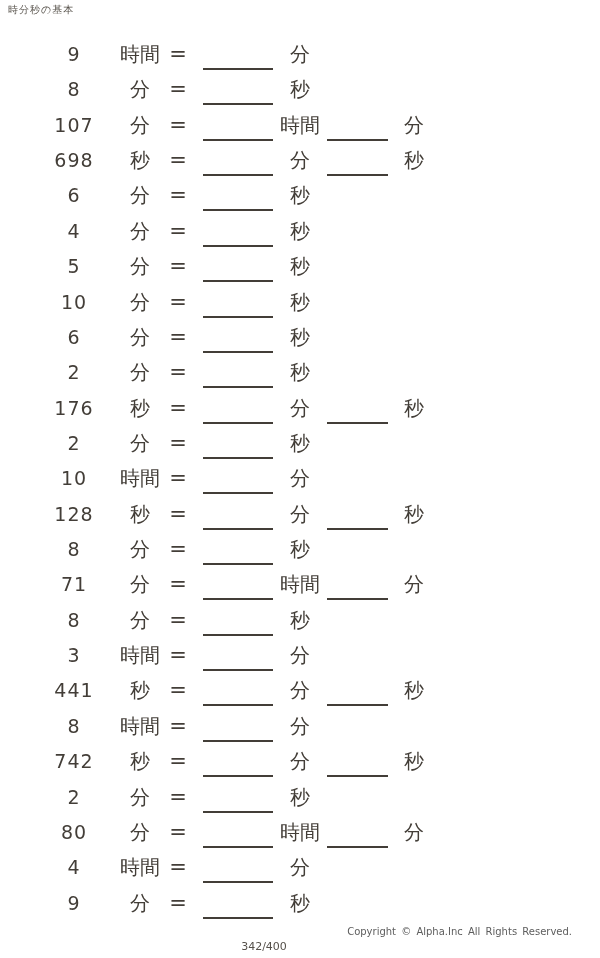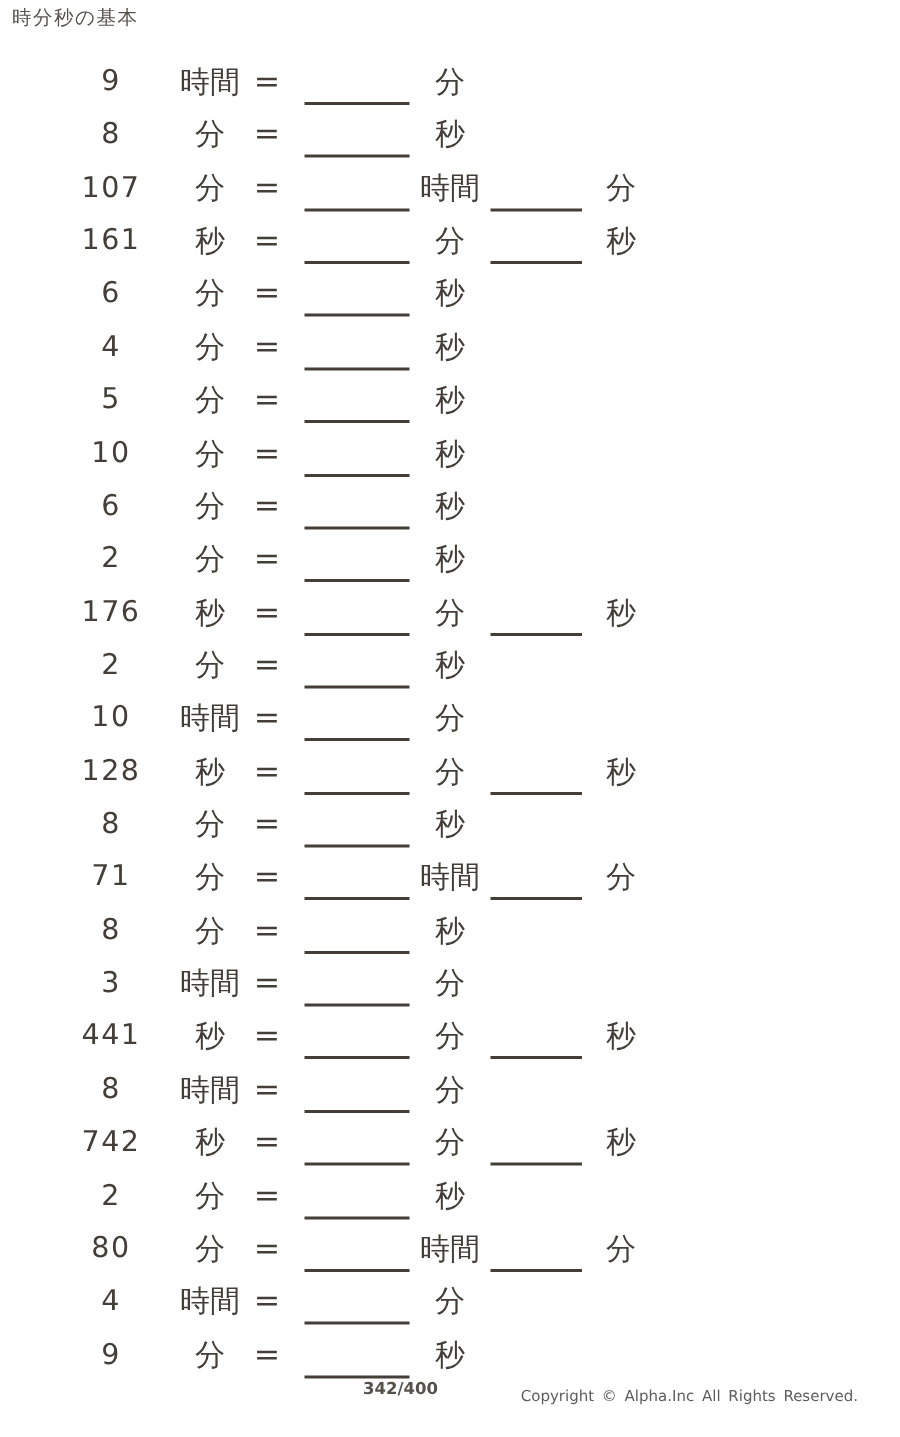--- a/index.html
+++ b/index.html
@@ -16,21 +16,21 @@
     height: 958px;
     position: relative;
     overflow: hidden;
     font-family: "DejaVu Sans", "Liberation Sans", sans-serif;
     color: var(--ink);
   }
   .page-title {
     position: absolute;
     top: 3px;
     left: 8px;
-    font-size: 13px;
+    font-size: 10px;
     letter-spacing: 1px;
     color: #57524b;
   }
   .problems {
     position: absolute;
     top: 41px;
     left: 0;
     width: 600px;
   }
   .prow {
@@ -55,26 +55,25 @@
     position: absolute;
     top: 0;
     height: 27px;
     border-bottom: 2px solid var(--ink);
   }
   .blank-1 { left: 203px; width: 70px; }
   .blank-2 { left: 327px; width: 61px; }
   .page-number {
     position: absolute;
     left: 236px;
-    top: 919px;
+    top: 940px;
     width: 56px;
-    text-align: right;
+    text-align: center;
     font-size: 11px;
     color: #55504a;
-    font-weight: bold;
   }
   .footer {
     position: absolute;
     right: 28px;
     top: 926px;
     text-align: right;
     font-size: 10px;
     line-height: 12.5px;
     color: var(--footer-ink);
     word-spacing: 2px;
@@ -106,21 +105,21 @@
     <div class="prow">
     <span class="cell c-value">107</span>
     <span class="cell c-unit">分</span>
     <span class="cell c-equals">=</span>
     <span class="blank blank-1"></span>
     <span class="cell c-aunit1">時間</span>
     <span class="blank blank-2"></span>
     <span class="cell c-aunit2">分</span>
   </div>
     <div class="prow">
-    <span class="cell c-value">161</span>
+    <span class="cell c-value">698</span>
     <span class="cell c-unit">秒</span>
     <span class="cell c-equals">=</span>
     <span class="blank blank-1"></span>
     <span class="cell c-aunit1">分</span>
     <span class="blank blank-2"></span>
     <span class="cell c-aunit2">秒</span>
   </div>
     <div class="prow">
     <span class="cell c-value">6</span>
     <span class="cell c-unit">分</span>

